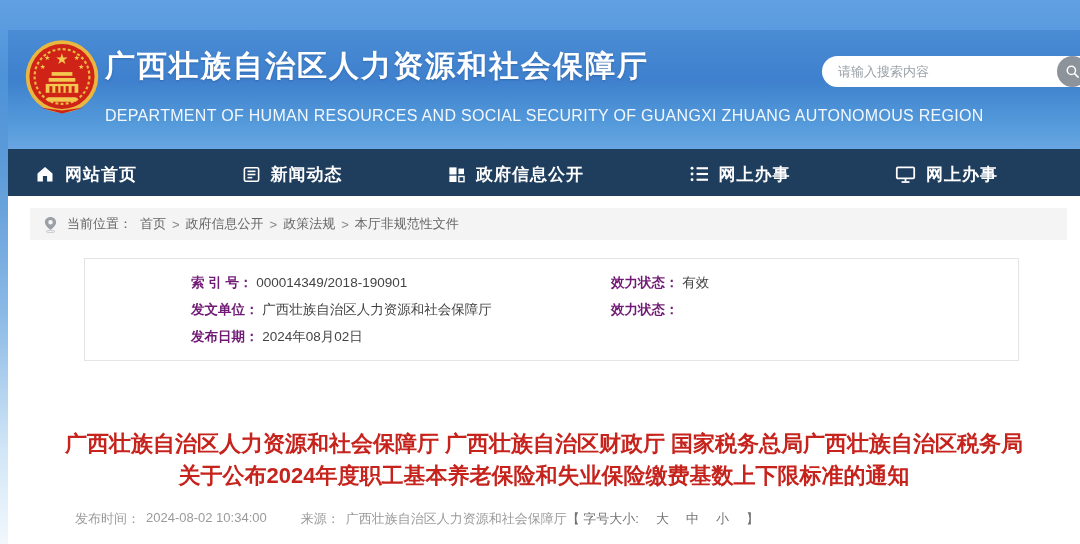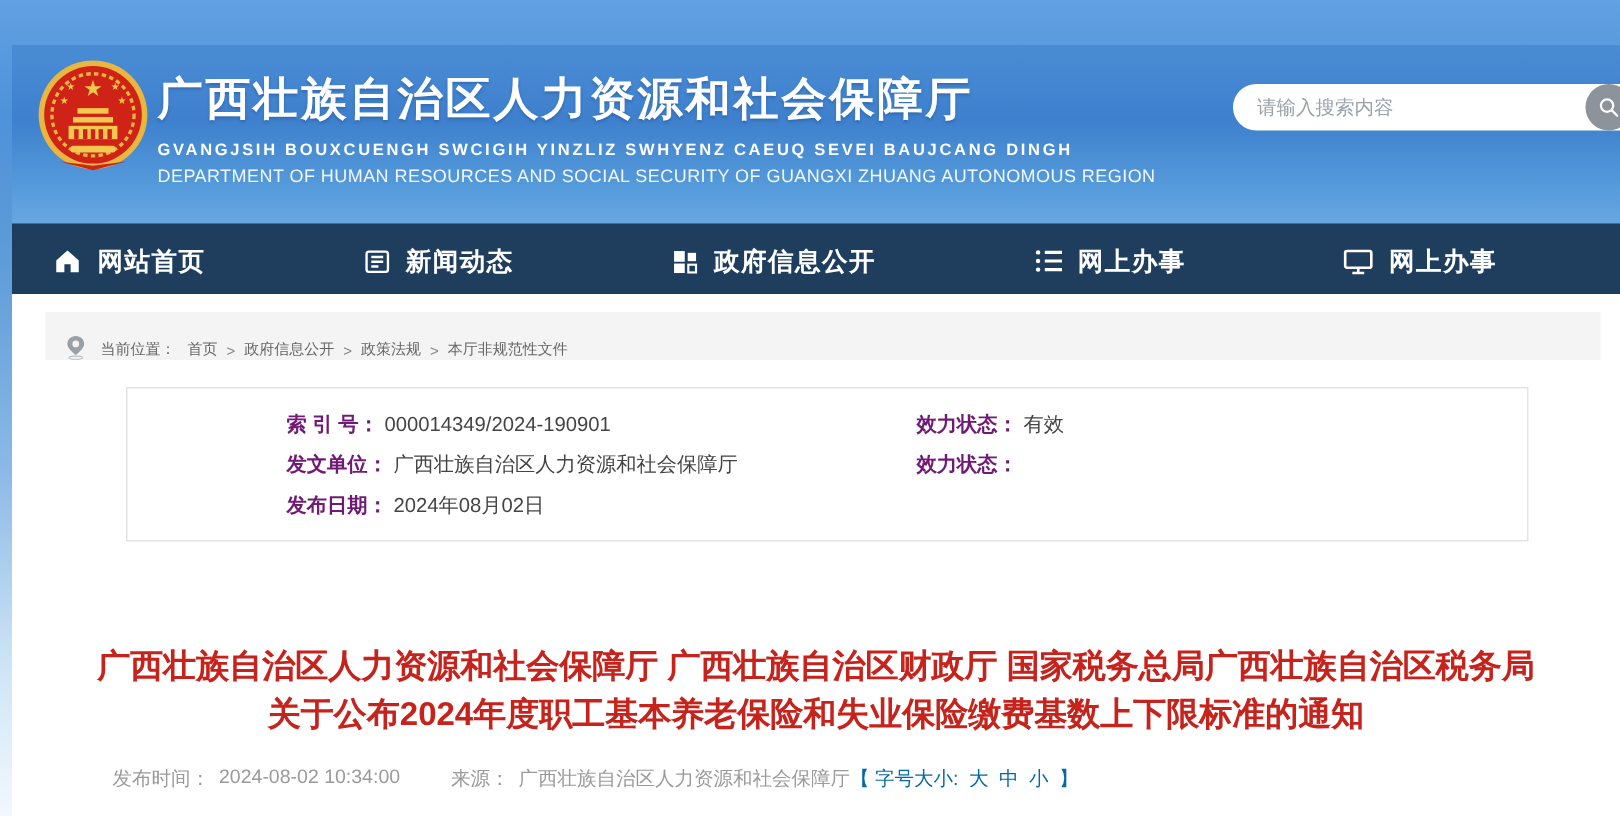--- a/index.html
+++ b/index.html
@@ -9,62 +9,62 @@
     background:linear-gradient(180deg,#61a1e3 0%,#4e92d8 14%,#5e9cd9 32%,#8cbae6 58%,#cfe5f6 82%,#f2f8fd 100%); }
 
   
   .banner { position:absolute; left:8px; top:30px; width:1072px; height:119px;
     background:linear-gradient(180deg,#4a8cd4 0%,#3e80cd 42%,#549ada 78%,#68a6e2 100%); }
   .emblem { position:absolute; left:17px; top:9px; width:74px; height:78px; }
   .titles { position:absolute; left:97px; top:16px; color:#fff; }
   .site-title { font-size:30px; font-weight:bold; letter-spacing:2px;
     text-shadow:0 1px 2px rgba(20,60,120,.35); }
   .site-title-zh { margin-top:7px; font-size:11px; font-weight:bold; letter-spacing:1.8px; }
-  .site-title-en { margin-top:4px; font-size:12px; letter-spacing:.3px; color:#f2f7fd; }
+  .site-title-en { margin-top:20px; font-size:16px; letter-spacing:.3px; color:#f2f7fd; }
   .searchbox { position:absolute; left:814px; top:26px; width:280px; height:31px; }
   .searchbox input { width:100%; height:31px; border:none; outline:none; border-radius:16px;
     background:#fff; padding:0 40px 0 16px; font-size:13px; color:#333;
     font-family:"Liberation Sans","DejaVu Sans",sans-serif; }
   .searchbox input::placeholder { color:#9aa1a8; }
   .search-btn { position:absolute; left:235px; top:0; width:31px; height:31px; border-radius:50%;
     background:#8d939b; border:none; display:flex; align-items:center; justify-content:center; cursor:pointer; }
 
   
   .nav { position:absolute; left:8px; top:149px; width:1072px; height:50px;
     background:#1f3e5e; display:flex; align-items:center; justify-content:space-between;
     padding:0 82px 0 27px; }
   .nav-item { display:flex; align-items:center; gap:10px; color:#fff; cursor:pointer; }
   .nav-item .label { font-size:17px; font-weight:bold; letter-spacing:1px; }
   .nav-item svg { display:block; }
 
   
   .content { position:absolute; left:8px; top:196px; width:1072px; height:348px; background:#fff; }
 
   .breadcrumb { position:absolute; left:22px; top:12px; width:1037px; height:32px;
-    background:#f4f4f5; display:flex; align-items:flex-end; padding-left:13px;
-    font-size:10px; color:#666; }
+    background:#f4f4f5; display:flex; align-items:center; padding-left:13px;
+    font-size:13px; color:#666; }
   .breadcrumb .crumb { cursor:pointer; }
   .breadcrumb .sep { margin:0 6px; color:#888; }
   .breadcrumb .bc-label { margin:0 8px 0 9px; }
 
   .doc-panel { position:absolute; left:76px; top:62px; width:935px;
     border:1px solid #e4e4e4; background:#fff;
     padding:10px 8px 10px 106px; font-size:13.5px; line-height:27px; color:#444;
     display:grid; grid-template-columns:420px 1fr; }
   .doc-panel .lbl { font-weight:bold; color:#701a75; }
   .doc-panel .full { grid-column:1 / -1; }
 
   .article-title { position:absolute; left:0; top:232px; width:100%; padding:0 54px;
     text-align:center; font-size:22px; font-weight:bold; color:#c6231d; line-height:32px; }
 
   .meta { position:absolute; left:67px; top:314px; width:945px;
     display:flex; justify-content:flex-start; font-size:13px; color:#9a9a9a; }
   .meta .grp { display:flex; gap:6px; }
   .meta .gap { width:22px; }
-  .meta .sizes { color:#0369a1; display:flex; gap:7px; }
+  .meta .sizes { color:#737373; display:flex; gap:17px; }
   .meta .size-opt { cursor:pointer; }
 </style>
 </head>
 <body>
 
 <div class="banner">
   <svg class="emblem" viewBox="0 0 100 104">
     <circle cx="50" cy="50" r="49" fill="#e9b63f"></circle>
     <circle cx="50" cy="50" r="44" fill="#cf2318"></circle>
     <circle cx="50" cy="50" r="37" fill="none" stroke="#e9b63f" stroke-width="3" stroke-dasharray="4 3"></circle>
@@ -80,21 +80,20 @@
     <rect x="41" y="63" width="4" height="9" fill="#cf2318"></rect>
     <rect x="48" y="63" width="4" height="9" fill="#cf2318"></rect>
     <rect x="55" y="63" width="4" height="9" fill="#cf2318"></rect>
     <rect x="63" y="63" width="4" height="9" fill="#cf2318"></rect>
     <rect x="30" y="78" width="40" height="6" rx="2" fill="#f4c84e"></rect>
     <path d="M20 92 L50 100 L80 92 L50 96 Z" fill="#cf2318"></path>
   </svg>
 
   <div class="titles">
     <div class="site-title">广西壮族自治区人力资源和社会保障厅</div>
-    <div class="site-title-zh">GVANGJSIH BOUXCUENGH SWCIGIH YINZLIZ SWHYENZ CAEUQ SEVEI BAUJCANG DINGH</div>
     <div class="site-title-en">DEPARTMENT OF HUMAN RESOURCES AND SOCIAL SECURITY OF GUANGXI ZHUANG AUTONOMOUS REGION</div>
   </div>
 
   <div class="searchbox">
     <input type="text" placeholder="请输入搜索内容" style="">
     <button class="search-btn">
       <svg width="15" height="15" viewBox="0 0 20 20">
         <circle cx="8.5" cy="8.5" r="5.5" fill="none" stroke="#fff" stroke-width="2"></circle>
         <line x1="12.8" y1="12.8" x2="17.5" y2="17.5" stroke="#fff" stroke-width="2" stroke-linecap="round"></line>
       </svg>
@@ -161,21 +160,21 @@
     <span class="crumb">政府信息公开</span>
     <span class="sep">&gt;</span>
     <span class="crumb">政策法规</span>
     <span class="sep">&gt;</span>
     <span class="crumb">本厅非规范性文件</span>
   </div>
 
   <div class="doc-panel">
     <div>
       <span class="lbl">索 引 号：</span>
-      <span>000014349/2024-190901</span>
+      <span>000014349/2018-190901</span>
     </div>
     <div>
       <span class="lbl">效力状态：</span>
       <span>有效</span>
     </div>
     <div>
       <span class="lbl">发文单位：</span>
       <span>广西壮族自治区人力资源和社会保障厅</span>
     </div>
     <div>

